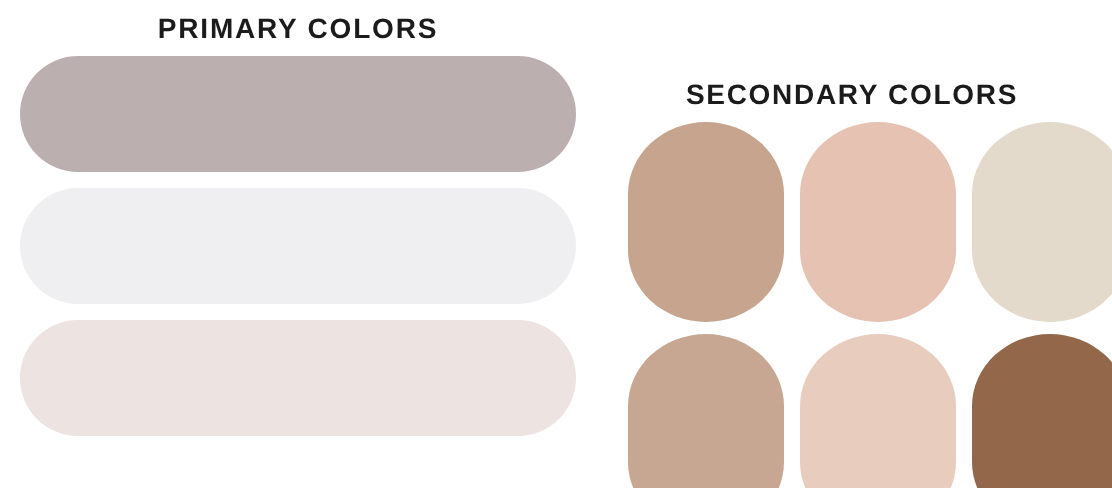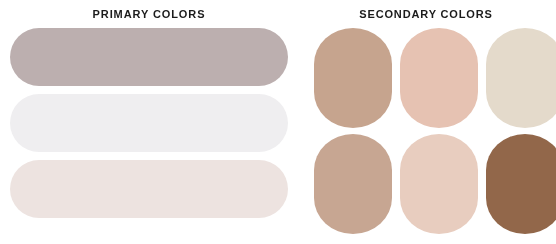--- a/index.html
+++ b/index.html
@@ -34,31 +34,32 @@
   .panel-secondary {
     width: 256px;
     height: 244px;
     position: relative;
     box-sizing: border-box;
     padding: 9px 12px 0 8px;
   }
 
   .section-title {
     text-align: center;
-    font-size: 11px;
+    font-size: 14px;
     font-weight: bold;
     letter-spacing: 0.9px;
     color: #1b1b1b;
     line-height: 10px;
     margin: 0 0 9px 0;
     font-family: "Liberation Sans", sans-serif;
     white-space: nowrap;
   }
   .panel-secondary .section-title {
     letter-spacing: 0.85px;
+    margin-top: 33px;
   }
 
   .primary-stack {
     display: flex;
     flex-direction: column;
     gap: 8px;
     width: 278px;
   }
   .swatch-pill {
     width: 278px;

